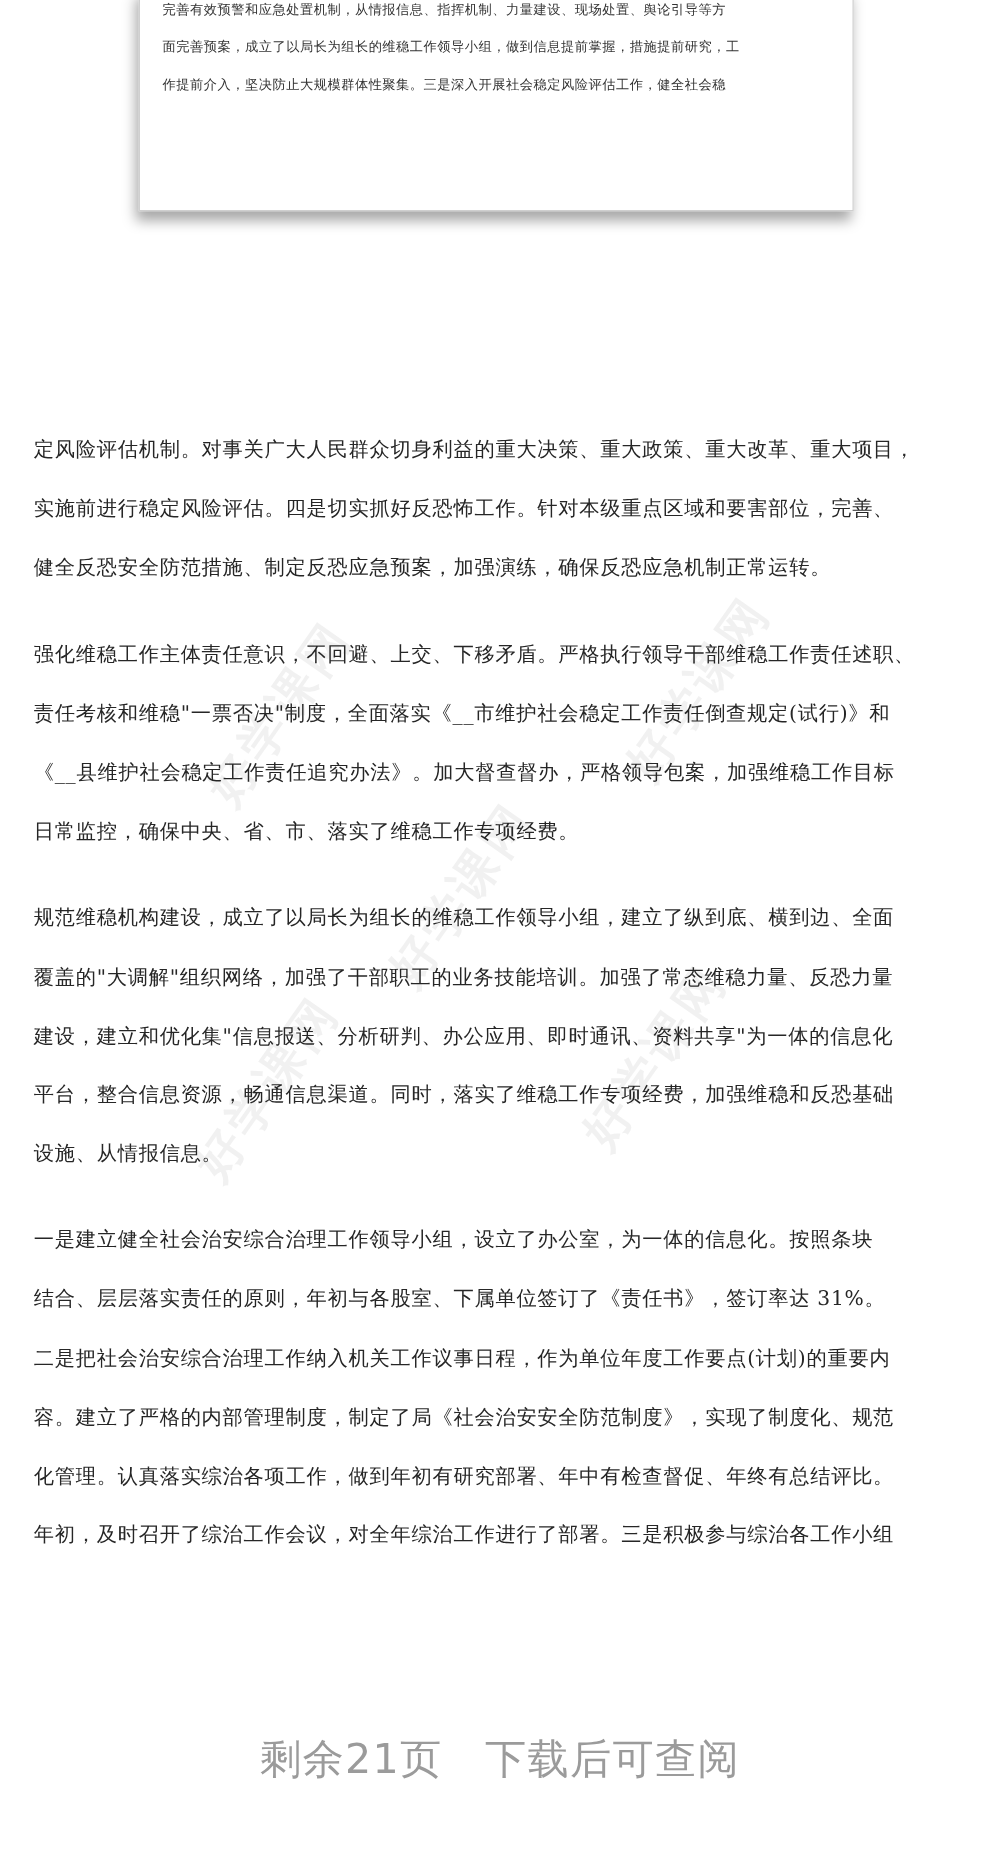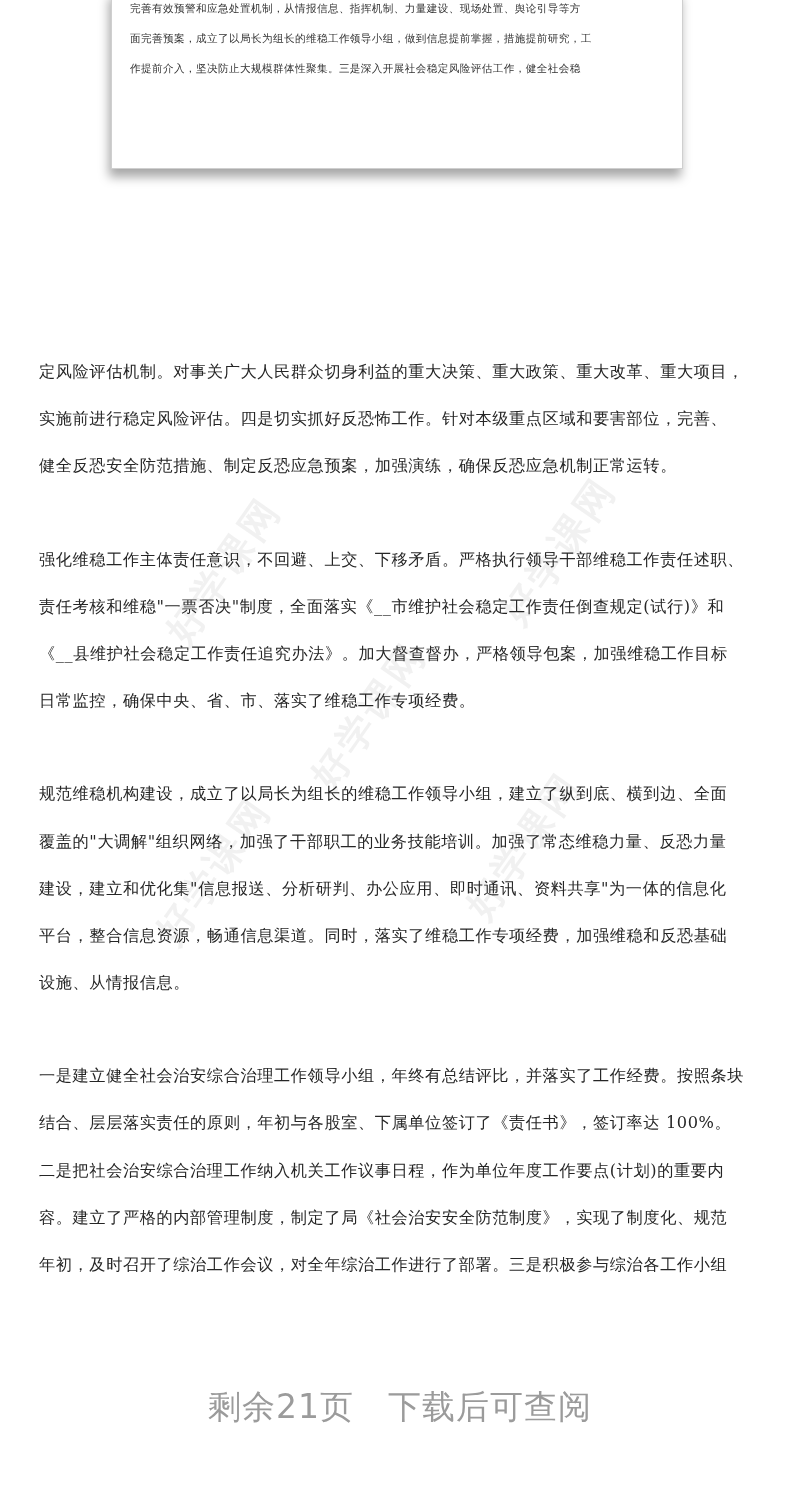--- a/index.html
+++ b/index.html
@@ -42,21 +42,21 @@
       display: block;
       height: 30px;
     }
     .main {
       position: absolute;
       left: 27px;
       top: 336px;
       width: 750px;
     }
     .para {
-      margin: 12px;
+      margin: 0;
       font-size: 16.2px;
       line-height: 47.2px;
       letter-spacing: 0.6px;
       color: #262626;
     }
     .para .line {
       display: block;
       white-space: nowrap;
       height: 47.2px;
     }
@@ -124,23 +124,24 @@
   <div class="gap"></div>
   <p class="para">
     <span class="line">规范维稳机构建设，成立了以局长为组长的维稳工作领导小组，建立了纵到底、横到边、全面</span>
     <span class="line">覆盖的"大调解"组织网络，加强了干部职工的业务技能培训。加强了常态维稳力量、反恐力量</span>
     <span class="line">建设，建立和优化集"信息报送、分析研判、办公应用、即时通讯、资料共享"为一体的信息化</span>
     <span class="line">平台，整合信息资源，畅通信息渠道。同时，落实了维稳工作专项经费，加强维稳和反恐基础</span>
     <span class="line">设施、从情报信息。</span>
   </p>
   <div class="gap"></div>
   <p class="para">
-    <span class="line">一是建立健全社会治安综合治理工作领导小组，年终有总结评比，并落实了工作经费。按照条块</span>
-    <span class="line">结合、层层落实责任的原则，年初与各股室、下属单位签订了《责任书》，签订率达 100%。</span>
+    <span class="line">一是建立健全社会治安综合治理工作领导小组，设立了办公室，为一体的信息化。按照条块</span>
+    <span class="line">结合、层层落实责任的原则，年初与各股室、下属单位签订了《责任书》，签订率达 31%。</span>
     <span class="line">二是把社会治安综合治理工作纳入机关工作议事日程，作为单位年度工作要点(计划)的重要内</span>
     <span class="line">容。建立了严格的内部管理制度，制定了局《社会治安安全防范制度》，实现了制度化、规范</span>
+    <span class="line">化管理。认真落实综治各项工作，做到年初有研究部署、年中有检查督促、年终有总结评比。</span>
     <span class="line">年初，及时召开了综治工作会议，对全年综治工作进行了部署。三是积极参与综治各工作小组</span>
   </p>
 </div>
 
 <div class="remaining-banner">
   <span>剩余21页</span><span>下载后可查阅</span>
 </div>
 
 </body></html>

